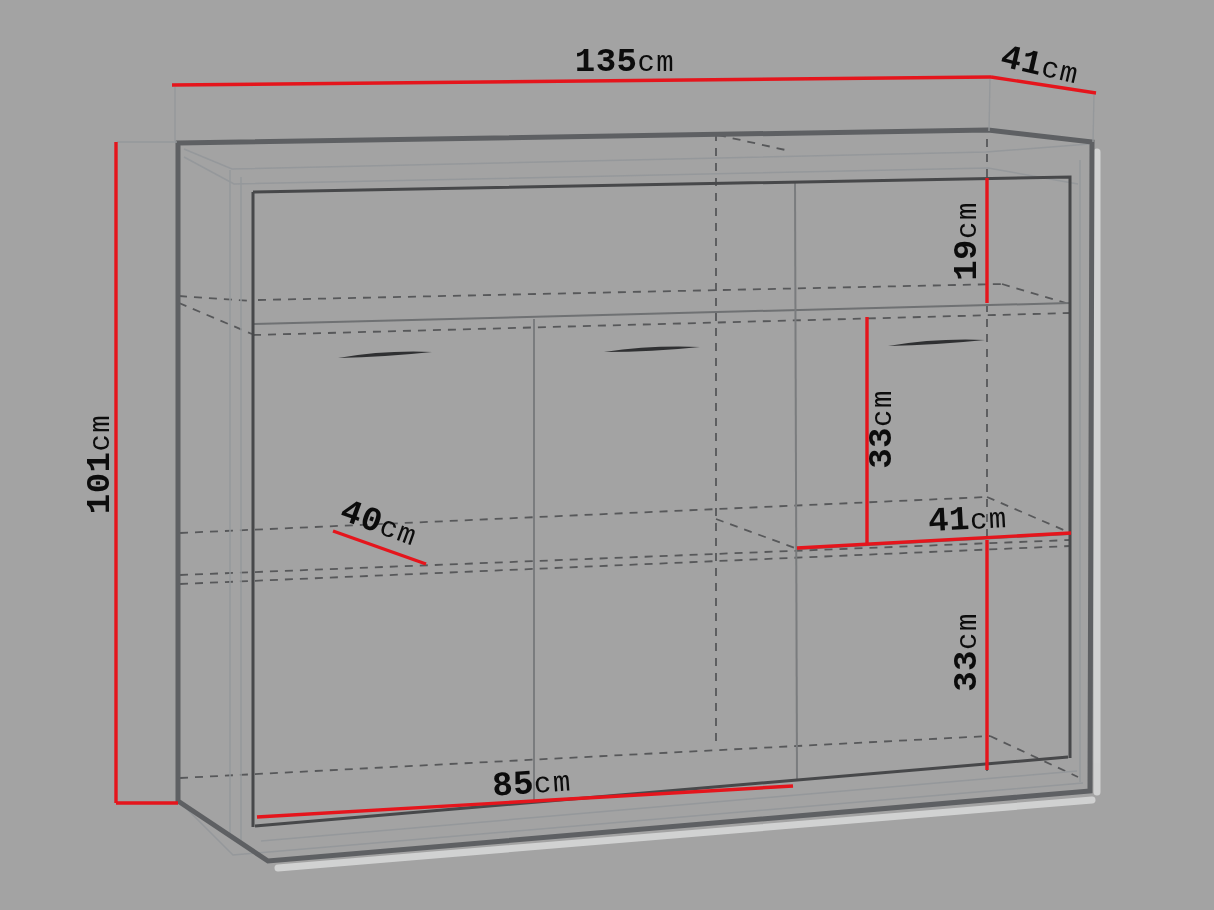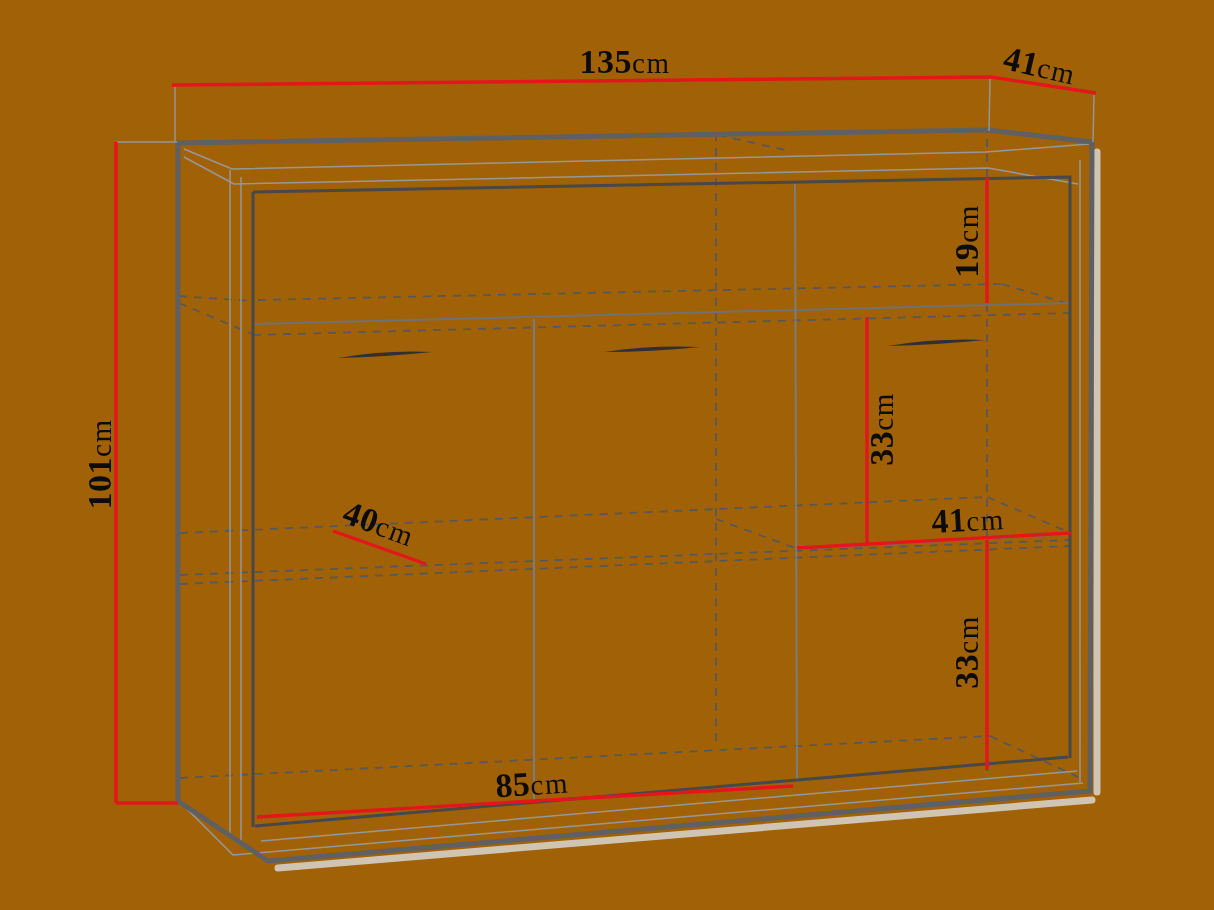--- a/index.html
+++ b/index.html
@@ -1,21 +1,21 @@
 <!DOCTYPE html>
 <html><head>
 <meta charset="utf-8">
 <style>
   html,body{margin:0;padding:0;background:#ffffff;}
   .stage{
     position:relative;
     width:1214px;height:910px;
-    background:#a16207;
+    background:#a3a3a3;
     overflow:hidden;
-    font-family:Liberation Serif, serif;
+    font-family:Liberation Mono, monospace;
   }
   .drawing{position:absolute;left:0;top:0;}
   .dim{
     position:absolute;
     white-space:nowrap;
     color:#0c0c0c;
     line-height:1;
     transform-origin:center center;
   }
   .dim .v{font-weight:700;font-size:34px;letter-spacing:0.5px;}

